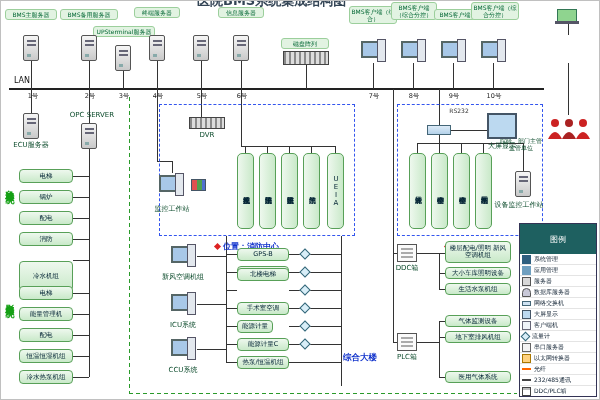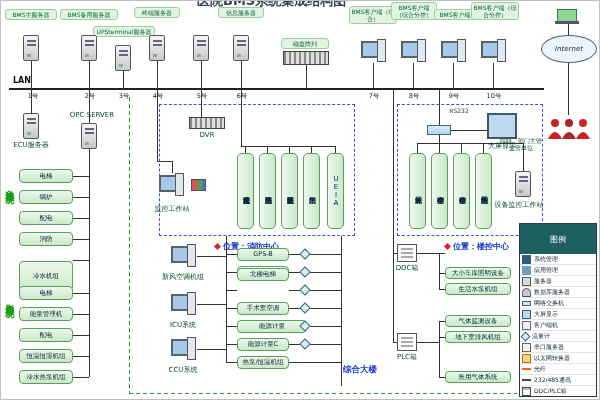--- a/index.html
+++ b/index.html
@@ -126,32 +126,31 @@
   <div class="srv" style="left:148px;top:34px"></div>
   <div class="srv" style="left:192px;top:34px"></div>
   <div class="srv" style="left:232px;top:34px"></div>
   <div class="rack" style="left:282px;top:50px;width:46px;height:14px"></div>
   <div class="pc" style="left:360px;top:38px"></div>
   <div class="pc" style="left:400px;top:38px"></div>
   <div class="pc" style="left:440px;top:38px"></div>
   <div class="pc" style="left:480px;top:38px"></div>
 
   <div class="laptop" style="left:556px;top:8px"></div>
-  <div class="cloud" style="left:540px;top:34px;width:56px;height:28px">Internet</div>
   <svg class="abs" style="left:544px;top:114px" width="48" height="48">
     <circle cx="10" cy="8" r="4" fill="#c22"></circle>
       <path d="M3 24 Q10 10 17 24 Z" fill="#c22"></path>
     <circle cx="24" cy="8" r="4" fill="#a22"></circle>
       <path d="M17 24 Q24 10 31 24 Z" fill="#a22"></path>
     <circle cx="38" cy="8" r="4" fill="#c22"></circle>
       <path d="M31 24 Q38 10 45 24 Z" fill="#c22"></path>
   </svg>
   <div class="lbl tiny" style="left:498px;top:136px;width:44px">院级、部门主管监管单位</div>
 
-  <div class="lbl" style="left:8px;top:76px;width:26px;font-size:8px;font-weight:bold;color:#111">LAN</div>
+  <div class="lbl" style="left:8px;top:76px;width:26px;font-size:8px;font-weight:normal;color:#111">LAN</div>
   <div class="tap" style="left:23px;top:91px;width:18px">1号</div>
   <div class="tap" style="left:80px;top:91px;width:18px">2号</div>
   <div class="tap" style="left:114px;top:91px;width:18px">3号</div>
   <div class="tap" style="left:148px;top:91px;width:18px">4号</div>
   <div class="tap" style="left:192px;top:91px;width:18px">5号</div>
   <div class="tap" style="left:232px;top:91px;width:18px">6号</div>
   <div class="tap" style="left:364px;top:91px;width:18px">7号</div>
   <div class="tap" style="left:404px;top:91px;width:18px">8号</div>
   <div class="tap" style="left:444px;top:91px;width:18px">9号</div>
   <div class="tap" style="left:482px;top:91px;width:22px">10号</div>
@@ -194,50 +193,51 @@
   <div class="lbl" style="left:150px;top:272px;width:64px">新风空调机组</div>
   <div class="pc" style="left:170px;top:291px"></div>
   <div class="lbl" style="left:150px;top:320px;width:64px">ICU系统</div>
   <div class="pc" style="left:170px;top:336px"></div>
   <div class="lbl" style="left:150px;top:365px;width:64px">CCU系统</div>
 
   <div class="gbox" style="left:236px;top:247px;width:52px;height:13px">GPS-B</div>
   <div class="gbox" style="left:236px;top:265px;width:52px;height:13px">污物电梯</div>
   <div class="gbox" style="left:236px;top:267px;width:52px;height:13px">北楼电梯</div>
   <div class="gbox" style="left:236px;top:301px;width:52px;height:13px">手术室空调</div>
-  <div class="gbox" style="left:236px;top:319px;width:70px;height:13px">能源计量</div>
+  <div class="gbox" style="left:236px;top:319px;width:36px;height:13px">能源计量</div>
   <div class="gbox" style="left:236px;top:337px;width:52px;height:13px">能源计量C</div>
   <div class="gbox" style="left:236px;top:355px;width:52px;height:13px">热泵/恒温机组</div>
 
   <div class="diamond" style="left:300px;top:249px"></div>
   <div class="diamond" style="left:300px;top:267px"></div>
   <div class="diamond" style="left:300px;top:285px"></div>
   <div class="diamond" style="left:300px;top:303px"></div>
   <div class="diamond" style="left:300px;top:321px"></div>
   <div class="diamond" style="left:300px;top:339px"></div>
 
-  <div class="bluelbl" style="left:342px;top:363px;width:50px">综合大楼</div>
+  <div class="bluelbl" style="left:342px;top:351px;width:50px">综合大楼</div>
 
   <div class="lbl tiny" style="left:442px;top:106px;width:32px;color:#333">RS232</div>
   <div class="switchbox" style="left:426px;top:124px;width:24px;height:10px"></div>
   <div class="screenbox" style="left:486px;top:112px;width:30px;height:26px"></div>
   <div class="lbl" style="left:476px;top:141px;width:50px">大屏显示</div>
   <div class="vbox" style="left:408px;top:152px;width:17px;height:76px">能源计量表</div>
   <div class="vbox" style="left:430px;top:152px;width:17px;height:76px">楼控中心空调</div>
   <div class="vbox" style="left:452px;top:152px;width:17px;height:76px">楼控中心空调</div>
   <div class="vbox" style="left:474px;top:152px;width:17px;height:76px">网络控制系统</div>
   <div class="srv" style="left:514px;top:170px"></div>
   <div class="lbl" style="left:492px;top:200px;width:52px">设备监控工作站</div>
   <div class="loc" style="left:444px;top:240px">
     <span class="bullet"></span>
     <span>位置：楼控中心</span>
   </div>
 
   <div class="cab" style="left:396px;top:243px;width:20px;height:18px"></div>
   <div class="lbl" style="left:390px;top:263px;width:32px">DDC箱</div>
+  <div class="gbox tiny" style="left:444px;top:240px;width:66px;height:22px">楼层配电/照明 新风空调机组</div>
   <div class="gbox" style="left:444px;top:266px;width:66px;height:12px">大小车库照明设备</div>
   <div class="gbox" style="left:444px;top:282px;width:66px;height:12px">生活水泵机组</div>
   <div class="cab" style="left:396px;top:332px;width:20px;height:18px"></div>
   <div class="lbl" style="left:390px;top:352px;width:32px">PLC箱</div>
   <div class="gbox" style="left:444px;top:314px;width:66px;height:12px">气体监测设备</div>
   <div class="gbox" style="left:444px;top:330px;width:66px;height:12px">地下室排风机组</div>
   <div class="gbox" style="left:444px;top:370px;width:66px;height:12px">医用气体系统</div>
 
   <div class="legend">
     <div class="lg-hd">图例</div>

